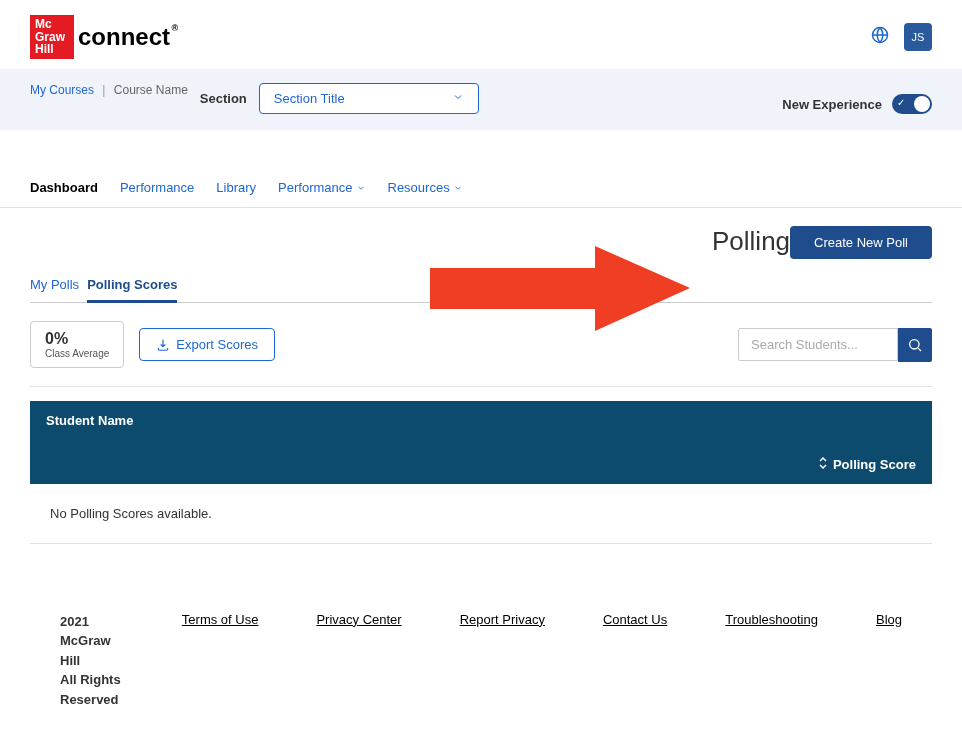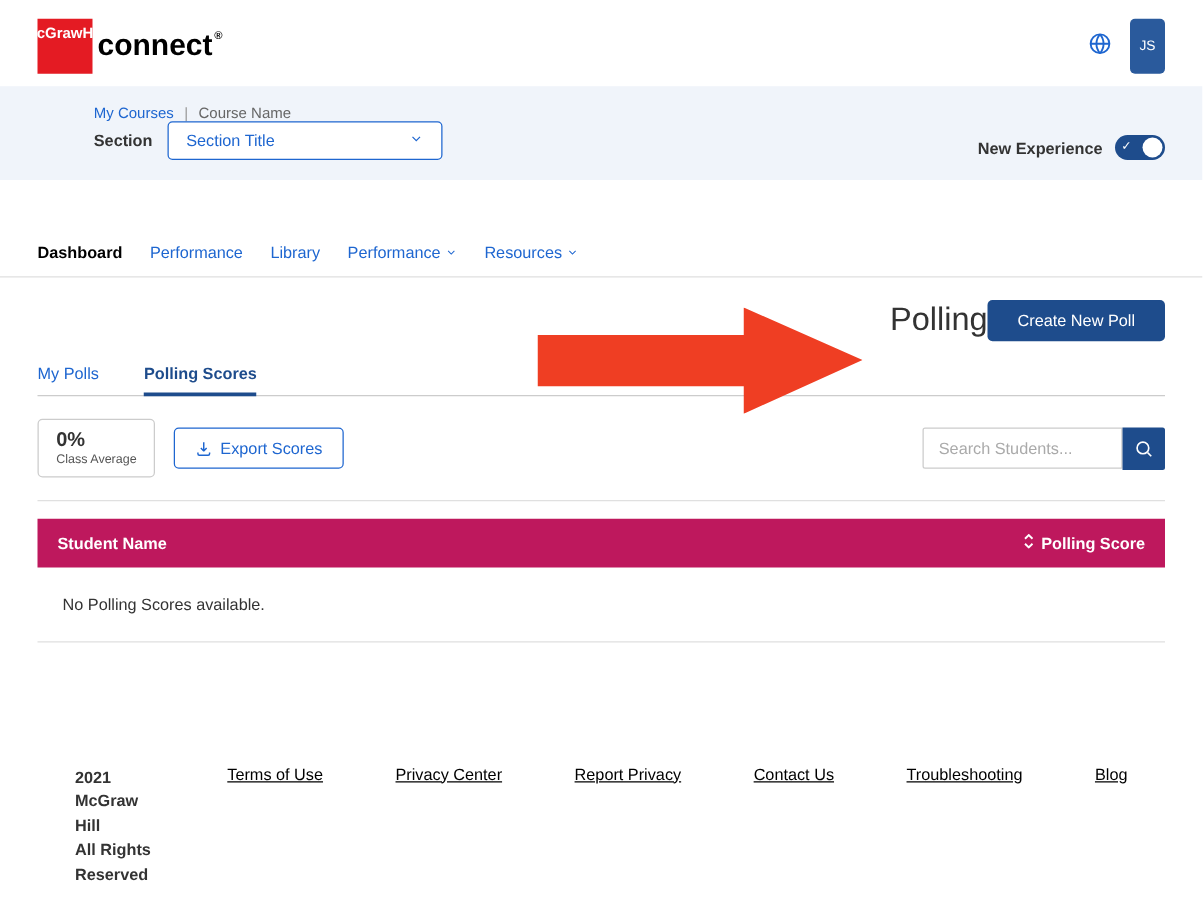--- a/index.html
+++ b/index.html
@@ -21,20 +21,21 @@
     .mh-logo {
       background: #e41b23;
       color: #fff;
       font-weight: bold;
       font-size: 12px;
       line-height: 1.05;
       padding: 5px 5px;
       width: 44px;
       height: 44px;
       display: flex;
+      flex-direction: column;
       justify-content: center;
     }
     .connect-text {
       font-size: 24px;
       font-weight: 600;
       color: #000;
       margin-left: 4px;
       position: relative;
     }
     .connect-text::after {
@@ -43,37 +44,37 @@
       position: absolute;
       top: 0px;
       right: -8px;
     }
     .top-right { display: flex; align-items: center; gap: 15px; }
     .globe-icon { color: #1e66d0; font-size: 18px; cursor: pointer; }
     .avatar {
       background: #2a5a9c;
       color: #fff;
       width: 28px;
-      height: 44px;
+      height: 28px;
       border-radius: 4px;
       display: flex;
       align-items: center;
       justify-content: center;
       font-size: 11px;
       font-weight: 500;
       cursor: pointer;
     }
     .breadcrumb-bar {
       background: #f0f4fa;
       padding: 14px 30px 16px 30px;
       display: flex;
       justify-content: space-between;
       align-items: flex-end;
     }
-    .bc-left { display: flex; flex-direction: column; gap: 0; margin-left: 45px; }
+    .bc-left { display: flex; flex-direction: row; gap: 12px; }
     .breadcrumbs { font-size: 12px; }
     .bc-link { color: #1e66d0; cursor: pointer; }
     .bc-sep { color: #999; margin: 0 5px; }
     .bc-current { color: #666; }
     .section-row { display: flex; align-items: center; gap: 12px; }
     .section-label { font-size: 13px; font-weight: 600; }
     .section-select {
       border: 1px solid #1e66d0;
       border-radius: 4px;
       padding: 7px 14px;
@@ -130,21 +131,21 @@
       background: #1e4c8c;
       color: #fff;
       border: none;
       border-radius: 4px;
       padding: 9px 24px;
       font-size: 13px;
       cursor: pointer;
     }
     .sub-tabs {
       display: flex;
-      gap: 36px;
+      gap: 8px;
       margin-top: 18px;
       border-bottom: 1px solid #ccc;
       font-size: 13px;
     }
     .sub-tab { color: #1e66d0; padding-bottom: 8px; cursor: pointer; }
     .sub-tab.active {
       color: #1e4c8c;
       font-weight: 600;
       border-bottom: 3px solid #1e4c8c;
       margin-bottom: -1px;
@@ -194,30 +195,30 @@
       color: #fff;
       width: 34px;
       height: 34px;
       display: flex;
       align-items: center;
       justify-content: center;
       cursor: pointer;
       border-radius: 0 2px 2px 0;
     }
     .table-header {
-      background: #be185d;
+      background: #0c4a6e;
       color: #fff;
       display: flex;
       justify-content: space-between;
       padding: 12px 16px;
       font-size: 13px;
       font-weight: 600;
       margin-top: 14px;
     }
-    .th-right { display: flex; align-items: flex-start; gap: 5px; }
+    .th-right { display: flex; align-items: flex-start; gap: 5px; margin-top: 44px; }
     .sort-icon { font-size: 11px; }
     .empty-state {
       padding: 22px 20px;
       font-size: 13px;
       color: #333;
       border-bottom: 1px solid #e0e0e0;
     }
     .arrow-annotation {
       position: absolute;
       left: 430px;

